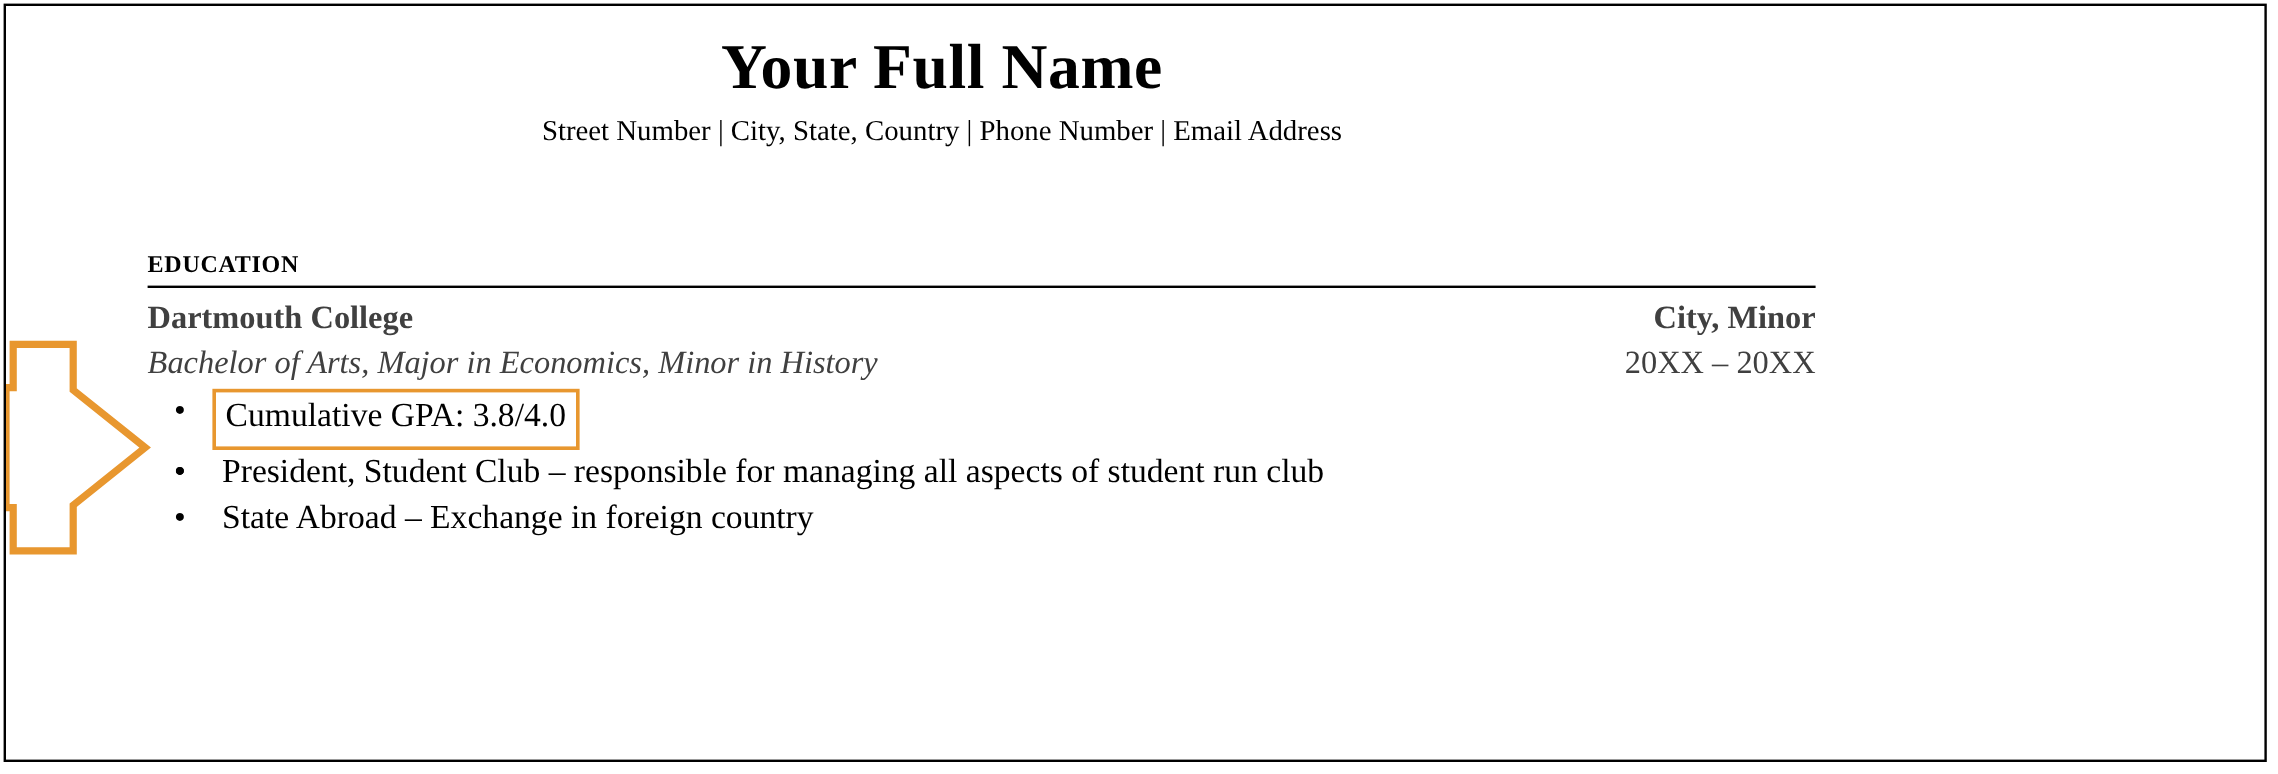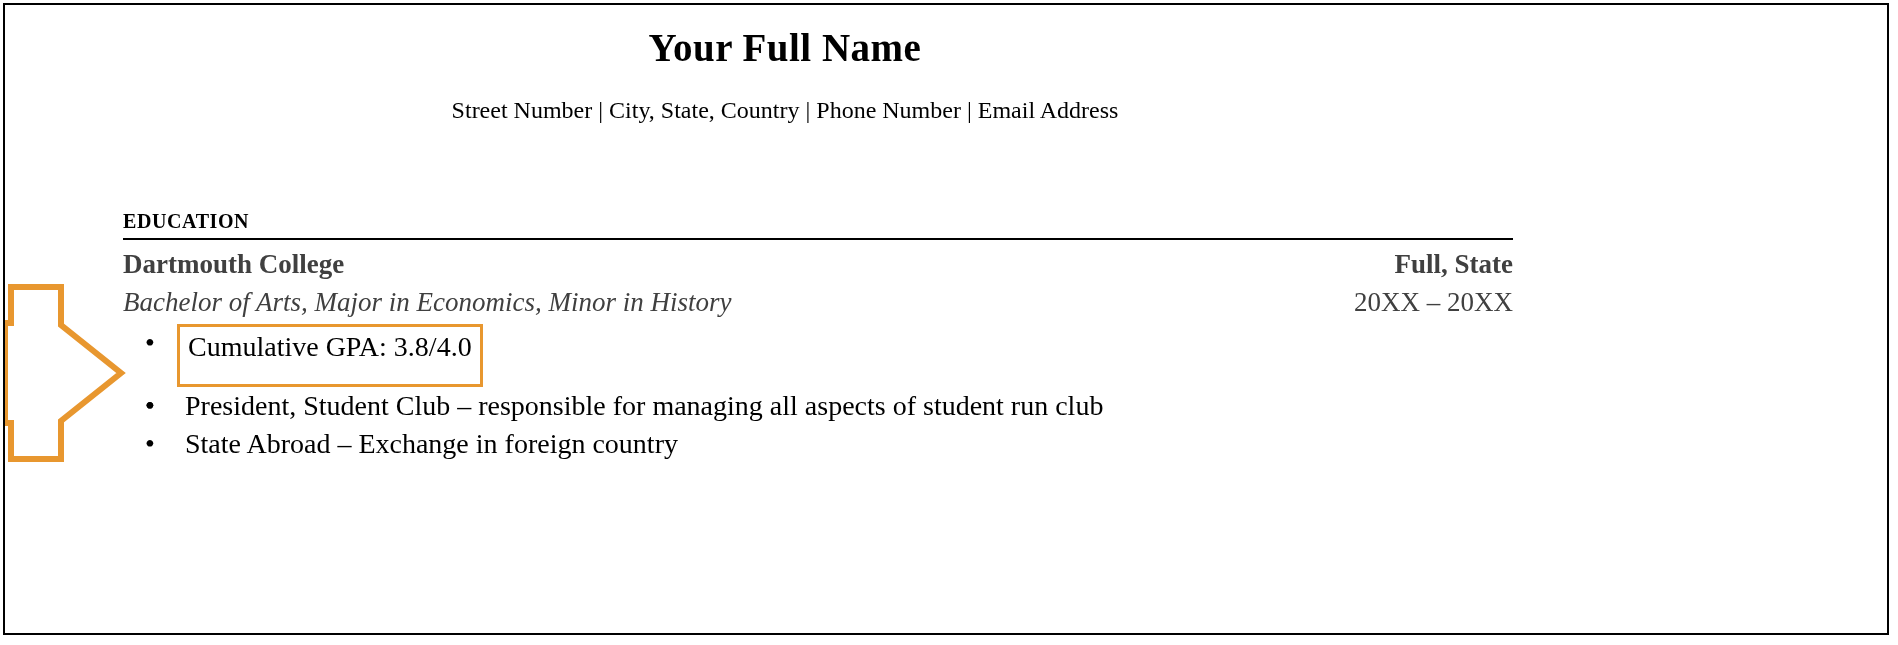--- a/index.html
+++ b/index.html
@@ -35,21 +35,21 @@
     width: 100%;
     height: 100%;
   }
 
   #name-title {
     position: absolute;
     left: 0;
     top: 22px;
     width: 1560px;
     text-align: center;
-    font-size: 39px;
+    font-size: 53px;
     font-weight: bold;
     letter-spacing: 0.5px;
     color: #000000;
     line-height: 1.1;
     white-space: nowrap;
   }
 
   #contact-line {
     position: absolute;
     left: 0;
@@ -120,21 +120,21 @@
     left: 22px;
     top: 0;
     font-size: 28px;
     line-height: 1.36;
   }
   ul.bullets li .btext {
     display: inline-block;
   }
   ul.bullets li.highlighted .btext {
     border: 3px solid #e8972f;
-    padding: 1px 8px 18px 8px;
+    padding: 1px 8px 6px 8px;
     margin: 0 0 0 -8px;
     box-sizing: border-box;
   }
 
   
   #arrow-annotation {
     position: absolute;
     left: 0px;
     top: 268px;
     width: 122px;
@@ -154,21 +154,21 @@
     <div id="contact-line">Street Number | City, State, Country | Phone Number | Email Address</div>
 
     <div id="section-education">
 
       <div id="section-heading">EDUCATION</div>
 
       <div id="section-rule"></div>
 
       <div class="entry-row school">
         <span class="left">Dartmouth College</span>
-        <span class="right">Full, State</span>
+        <span class="right">City, Minor</span>
       </div>
 
       <div class="entry-row degree">
         <span class="left">Bachelor of Arts, Major in Economics, Minor in History</span>
         <span class="right">20XX – 20XX</span>
       </div>
 
       <ul class="bullets" id="bullet-list">
           <li class="highlighted"><span class="dot">•</span><span class="btext" style="border-color: rgb(232, 151, 47);">Cumulative GPA: 3.8/4.0</span></li>
           <li><span class="dot">•</span></li>

